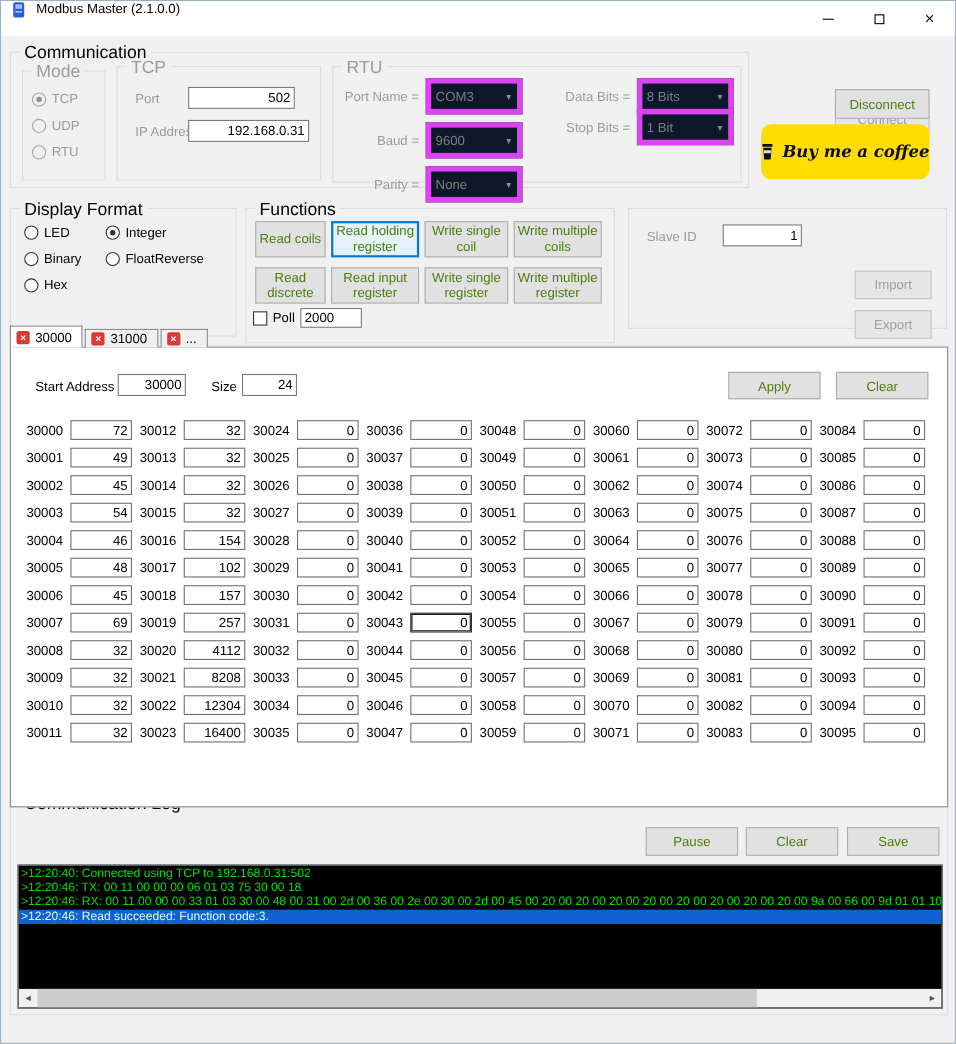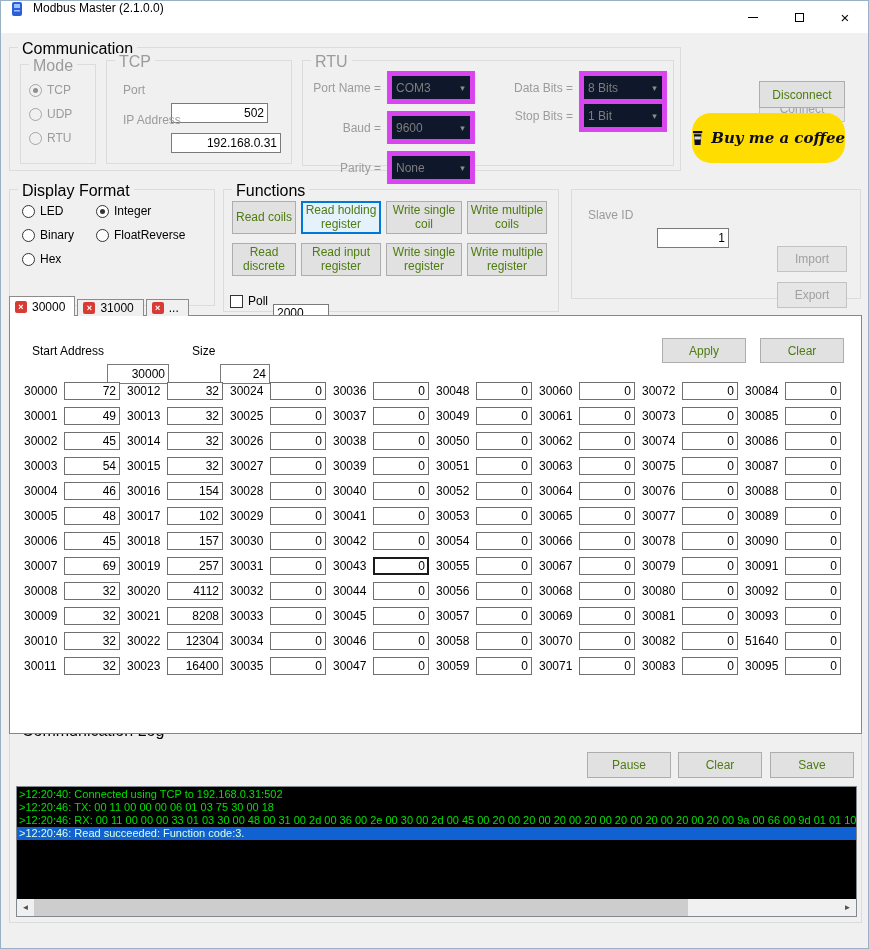--- a/index.html
+++ b/index.html
@@ -34,35 +34,35 @@
   .radio-col { display:flex; flex-direction:column; gap:10px; }
   .radio-row { display:flex; align-items:center; gap:5px; }
   .radio { width:13px; height:13px; border:1px solid #333; border-radius:50%; background:#fff; position:relative; flex:none; }
   .radio.checked::after { content:""; position:absolute; left:3px; top:3px; width:5px; height:5px; border-radius:50%; background:#333; }
   .radio.disabled { border-color:#a6a6a6; background:#f0f0f0; }
   .radio.disabled.checked::after { background:#8f8f8f; }
   .radio-row.disabled .radio-label { color:#9b9b9b; }
   .checkbox { width:13px; height:13px; border:1px solid #333; background:#fff; flex:none; }
 
   
-  .textbox { border:1px solid #7a7a7a; background:#fff; height:20px; font:12px "Liberation Sans", sans-serif; padding:0 3px; text-align:right; color:#000;margin-top:24px; }
+  .textbox { border:1px solid #7a7a7a; background:#fff; height:20px; font:12px "Liberation Sans", sans-serif; padding:0 3px; text-align:right; color:#000; }
   .textbox.left { text-align:left; }
   .combo-row { display:flex; align-items:center; gap:6px; height:21px; }
   .combo-label { text-align:right; color:#9b9b9b; flex:none; }
   .combo { display:flex; align-items:center; border:5px solid #d946ef; background:#0f172a; height:33px; width:88px; color:#7e7e7e; flex:none; }
   .combo-value { flex:1; padding-left:4px; overflow:hidden; white-space:nowrap; }
   .combo-arrow { width:15px; text-align:center; color:#8b8b8b; font-size:9px; flex:none; }
   .btn { font:12px "Liberation Sans", sans-serif; background:#e1e1e1; border:1px solid #adadad; color:#4d7c0f; display:flex; align-items:center; justify-content:center; text-align:center; cursor:default; }
   .btn.disabled { color:#a0a0a0; background:#e6e6e6; border-color:#c3c3c3;margin-top:48px; }
   .fn-grid { position:absolute; left:8px; top:11px; display:grid; grid-template-columns:64px 80px 76px 80px; gap:9px 5px; }
   .fn-btn { height:33px; padding:1px 2px; line-height:1.15; }
   .fn-btn.active { border:2px solid #0078d7; background:#e5f1fb; }
 
   
-  .coffee-btn { position:absolute; left:691px; top:112px; width:153px; height:50px; background:#ffdd00; border-radius:19px; display:flex; align-items:center; justify-content:center; gap:8px; border:none; }
+  .coffee-btn { position:absolute; left:691px; top:112px; width:153px; height:50px; background:#ffdd00; border-radius:9px; display:flex; align-items:center; justify-content:center; gap:8px; border:none; }
   .coffee-text { font-family:"DejaVu Serif", serif; font-style:italic; font-weight:bold; font-size:15px; color:#0d0c22; white-space:nowrap; }
 
   
   .tabstrip { position:absolute; left:8px; top:295px; height:20px; display:flex; align-items:flex-end; z-index:3; }
   .tab { display:flex; align-items:center; gap:5px; padding:0 9px 0 5px; border:1px solid #8c8c8c; border-bottom:none; background:#f0f0f0; height:17px; margin-right:2px; }
   .tab.selected { background:#fff; height:20px; }
   .tab-close { width:12px; height:12px; background:#d83b34; color:#fff; border-radius:2px; font-size:9px; line-height:12px; text-align:center; font-weight:bold; flex:none; }
   .main-panel { position:absolute; left:8px; top:314px; width:853px; height:419px; background:#fff; border:1px solid #828790; z-index:2; }
 
   .reg-grid { position:absolute; left:14px; top:62px; }
@@ -630,21 +630,21 @@
         </div>
         <div class="reg-cell">
           <span class="reg-addr">30070</span>
           <input class="reg-input" value="0" style="">
         </div>
         <div class="reg-cell">
           <span class="reg-addr">30082</span>
           <input class="reg-input" value="0" style="">
         </div>
         <div class="reg-cell">
-          <span class="reg-addr">51640</span>
+          <span class="reg-addr">30094</span>
           <input class="reg-input" value="0" style="">
         </div>
       </div>
       <div class="reg-row">
         <div class="reg-cell">
           <span class="reg-addr">30011</span>
           <input class="reg-input" value="32" style="">
         </div>
         <div class="reg-cell">
           <span class="reg-addr">30023</span>

